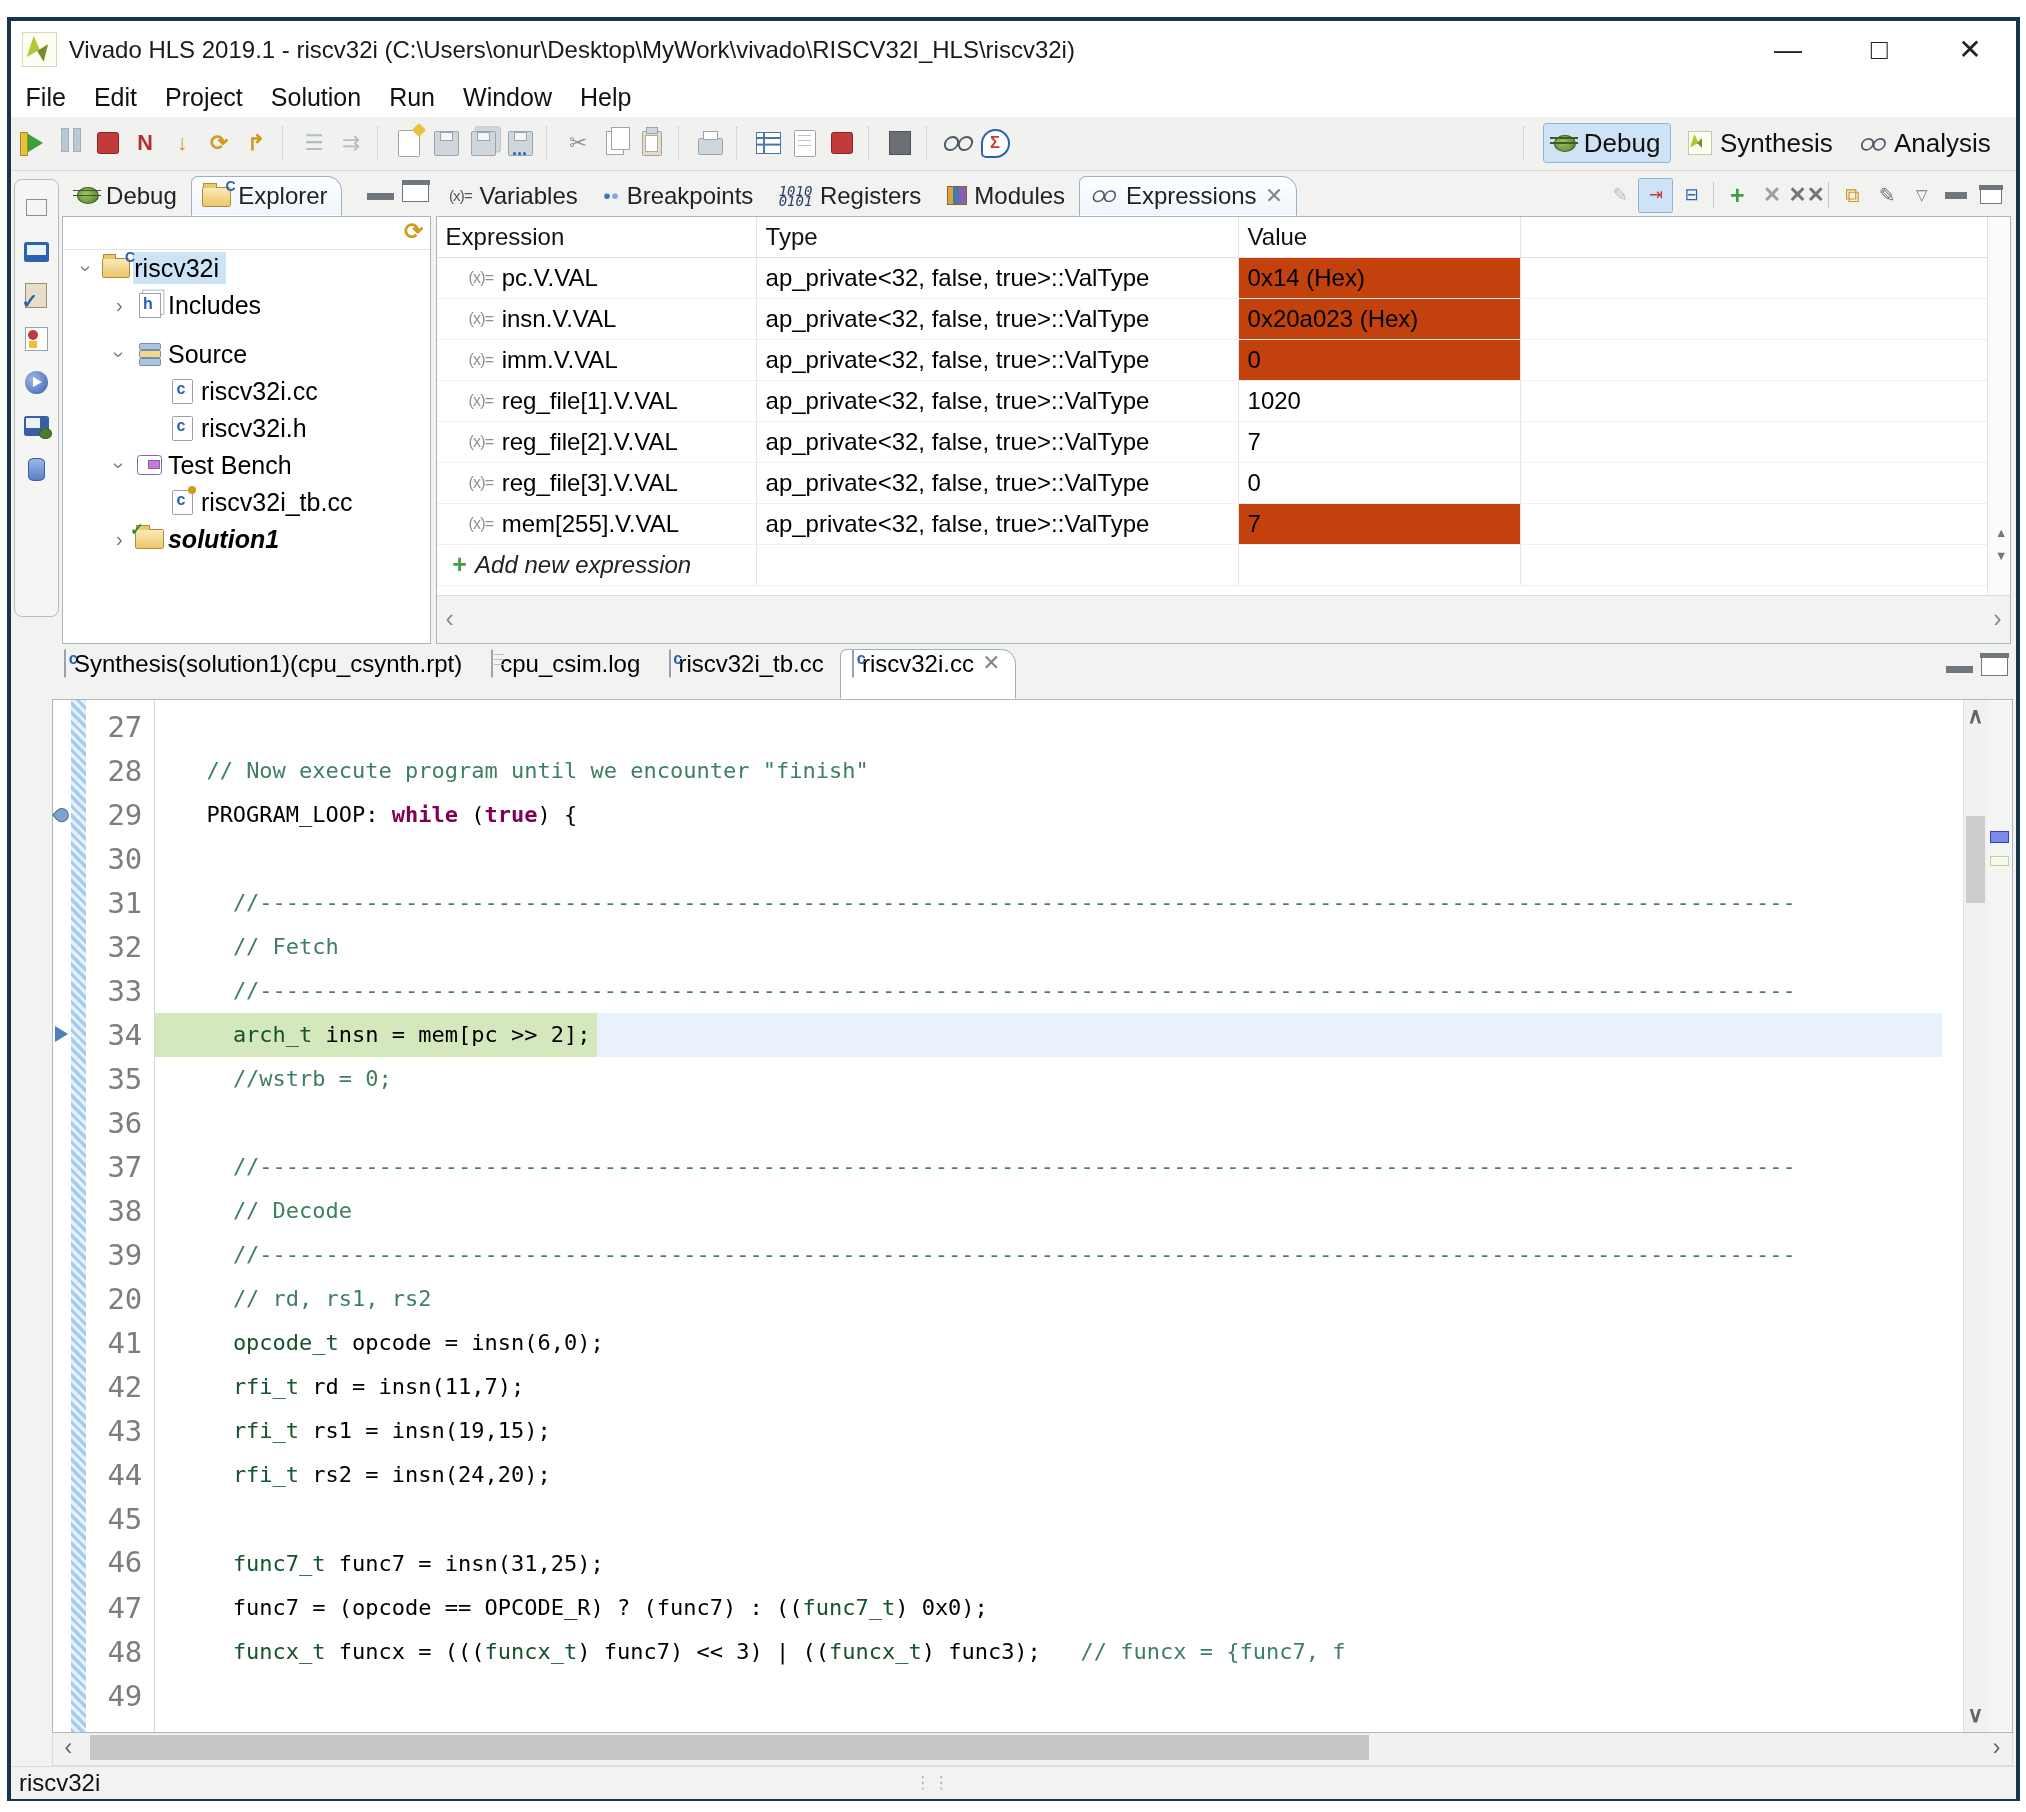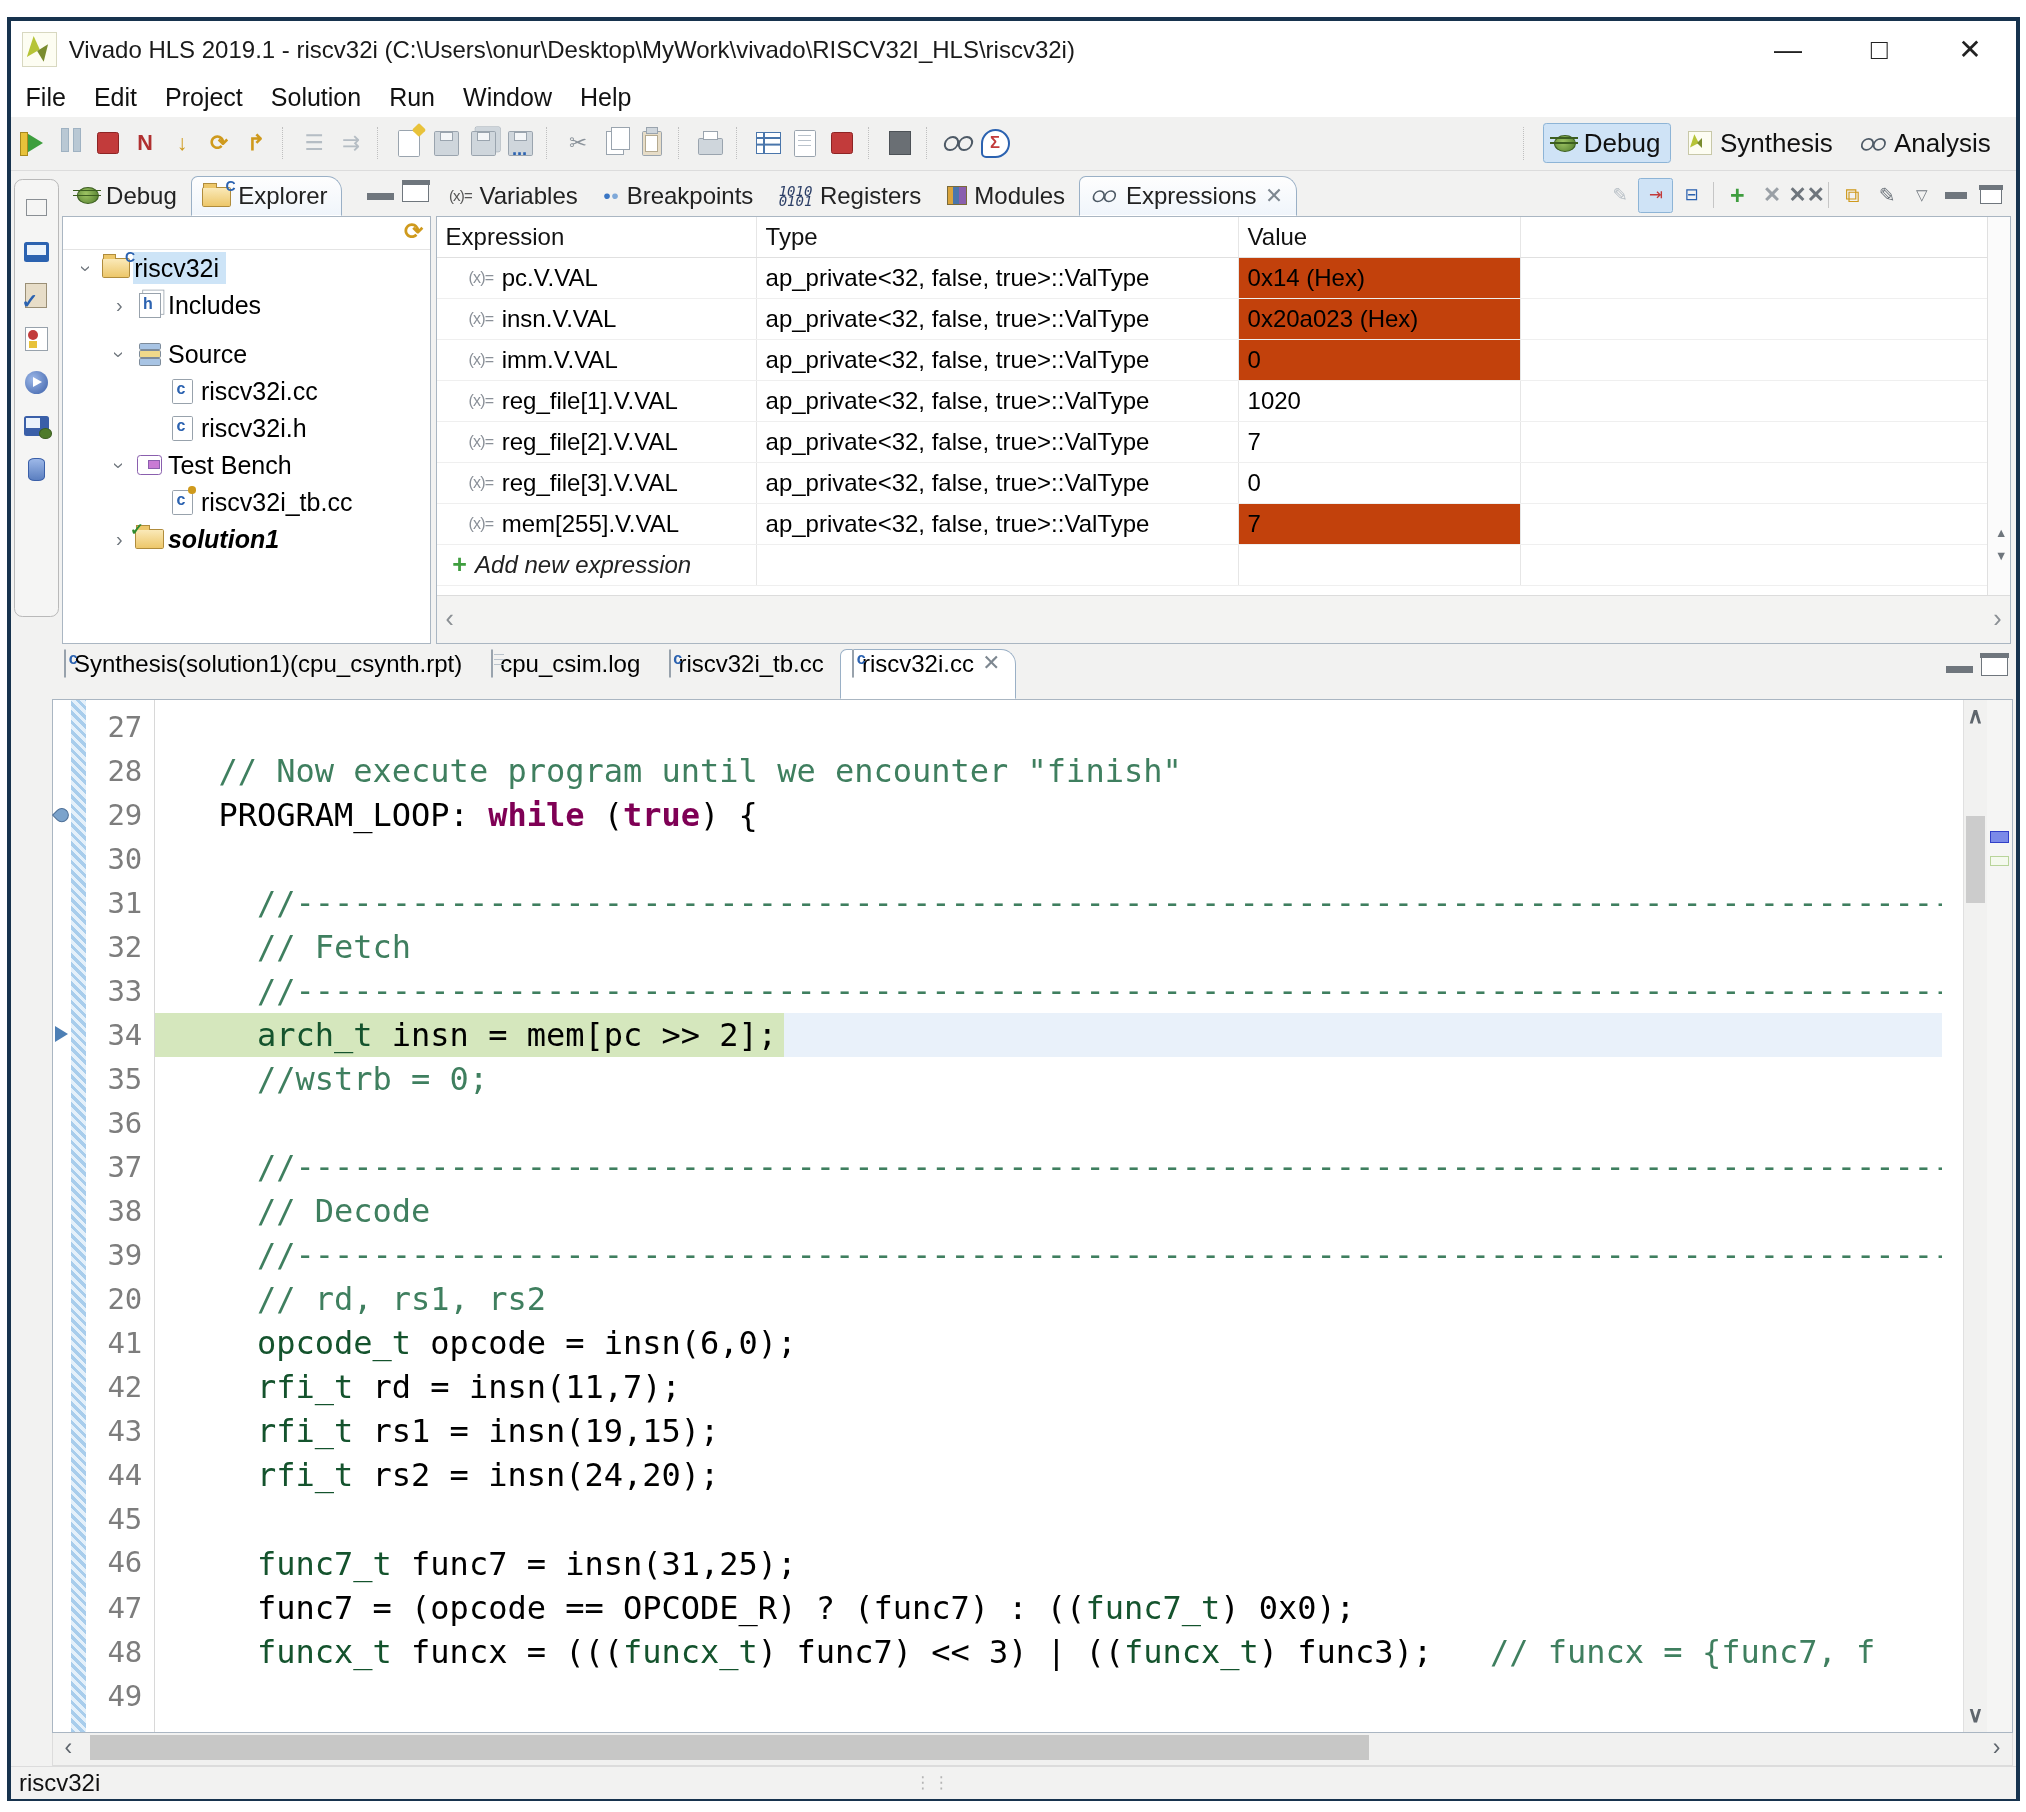--- a/index.html
+++ b/index.html
@@ -138,21 +138,21 @@
   .ed-tabs{position:absolute;left:38px;top:0;right:0;height:53px;display:flex;align-items:flex-end;}
   .edtab{display:flex;align-items:flex-start;height:48px;padding:0 15px 0 11.6px;font-size:24px;border:0.8px solid transparent;white-space:nowrap;}
   .edtab.active{background:#fff;border:0.8px solid #9ab0c6;border-bottom:0.8px solid #fff;border-radius:6.6px 15px 0 0;}
   .ed-body{position:absolute;left:38px;top:53px;right:0;bottom:33px;background:#fff;border:0.8px solid #aab6c2;}
   .ann{position:absolute;left:0;top:0;width:18.3px;bottom:0;background:#fff;}
   .qdiff{position:absolute;left:18.3px;top:0;width:15px;bottom:0;
     background:repeating-linear-gradient(45deg,#a8cdec 0 3.3px,#e4f0fa 3.3px 6.6px);}
   .lnums{position:absolute;left:33px;top:0;width:68px;bottom:0;background:#fff;border-right:0.8px solid #d8d8d8;}
   .ln{position:absolute;right:11.6px;height:44px;line-height:44px;font-family:"DejaVu Sans Mono",monospace;font-size:29px;color:#7d7d7d;}
   .codearea{position:absolute;left:102px;top:0;right:70px;bottom:0;overflow:hidden;background:#fff;}
-  .cl{position:absolute;left:0;right:0;height:44px;line-height:44px;font-family:"DejaVu Sans Mono",monospace;font-size:32px;white-space:pre;color:#000;padding-left:25px;}
+  .cl{position:absolute;left:0;right:0;height:44px;line-height:44px;font-family:"DejaVu Sans Mono",monospace;font-size:22px;white-space:pre;color:#000;padding-left:25px;}
   .cl.current{background:#e9f1fa;}
   .cl.current .curwrap{background:#d5e7bd;display:inline-block;margin-left:-25px;padding-left:25px;padding-right:6.6px;}
   .tok-c{color:#3f7f5f;}
   .tok-t{color:#14532d;margin-top:8px;}
   .tok-k{color:#7f0055;font-weight:bold;}
   .gut-ip{position:absolute;left:1.7px;width:0;height:0;border-left:13.3px solid #4d7fb5;border-top:8.3px solid transparent;border-bottom:8.3px solid transparent;}
   .gut-pin{position:absolute;left:1.7px;width:11.6px;height:11.6px;background:#7ba3cc;border-radius:50% 50% 50% 0;border:0.8px solid #4d6f96;transform:rotate(45deg);}
   .edvsb{position:absolute;right:25px;top:0;width:23px;bottom:0;background:#f1f1f0;border-left:0.8px solid #e0e0e0;}
   .edvsb .up,.edvsb .dn{position:absolute;left:0;width:100%;text-align:center;color:#5f666d;font-size:21.6px;font-weight:bold;}
   .edvsb .thumb{position:absolute;left:2.5px;width:18.3px;background:#cccccc;}

